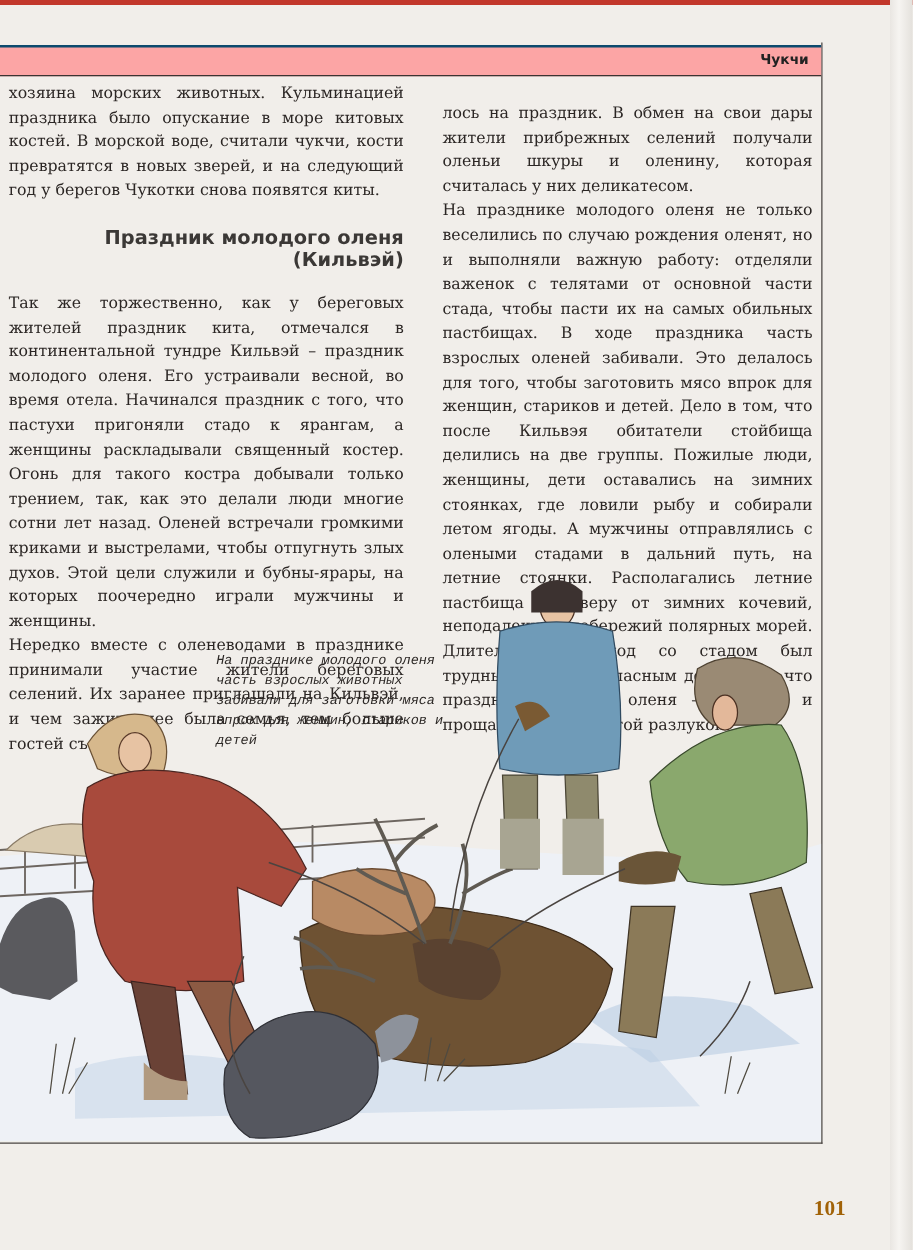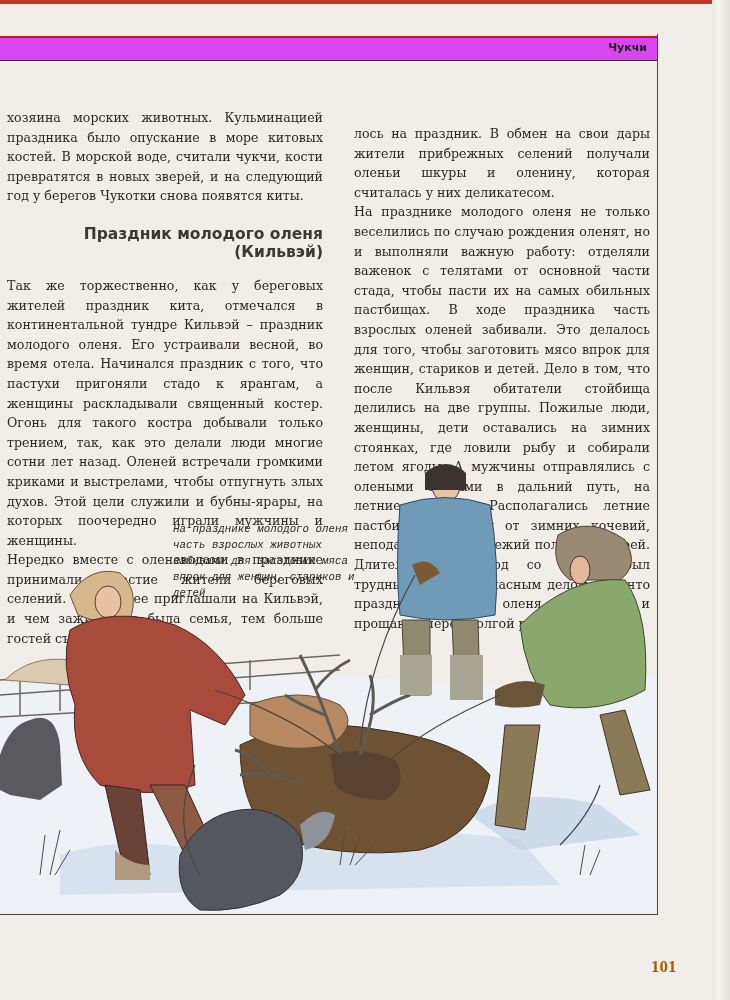--- a/index.html
+++ b/index.html
@@ -8,24 +8,24 @@
     background:#f1eeea;
     font-family:"DejaVu Serif", serif;
     color:#2b2624;
   }
   .top-strip { position:absolute; left:0; top:0; width:730px; height:4px; background:#c2372b; }
   .right-edge { position:absolute; right:0; top:0; width:18px; height:1000px;
     background:linear-gradient(to right,#e9e6e2,#f6f4f1 40%,#e4e1dc); }
   .frame { position:absolute; left:0; top:34px; width:657px; height:880px;
     border-right:1.5px solid #4a4543; border-bottom:1.5px solid #4a4543; }
   .header-bar { position:absolute; left:0; top:36px; width:657px; height:22px;
-    background:#d946ef; border-top:2px solid #b91c1c; border-bottom:1.5px solid #3a3432; }
+    background:#fca5a5; border-top:2px solid #0c4a6e; border-bottom:1.5px solid #3a3432; }
   .header-title { position:absolute; right:10px; top:3px; font-family:"DejaVu Sans", sans-serif;
     font-weight:bold; font-size:11px; color:#222; }
-  .col { position:absolute; font-size:12.6px; line-height:19.6px; text-align:justify;margin-top:44px; }
+  .col { position:absolute; font-size:12.6px; line-height:19.6px; text-align:justify; }
   .col p { margin:0; }
   .col-left { left:7px; top:64px; width:316px; }
   .col-right { left:354px; top:80px; width:296px; }
   .heading { font-family:"DejaVu Sans", sans-serif; font-weight:bold; font-size:15.5px;
     line-height:18px; color:#3b3836; margin:19px 0 15px 0 !important; text-align:right; }
   .caption { position:absolute; left:173px; top:510px; width:200px;
     font-family:Liberation Mono, monospace; font-style:italic; font-size:10.8px; line-height:16px; color:#2c2826;margin-top:11px; }
   .page-number { position:absolute; left:651px; top:957px; font-family:Liberation Serif, serif;
     font-weight:bold; font-size:17px; color:#a16207; }
   .illustration { position:absolute; left:0; top:455px; width:657px; height:458px; }

